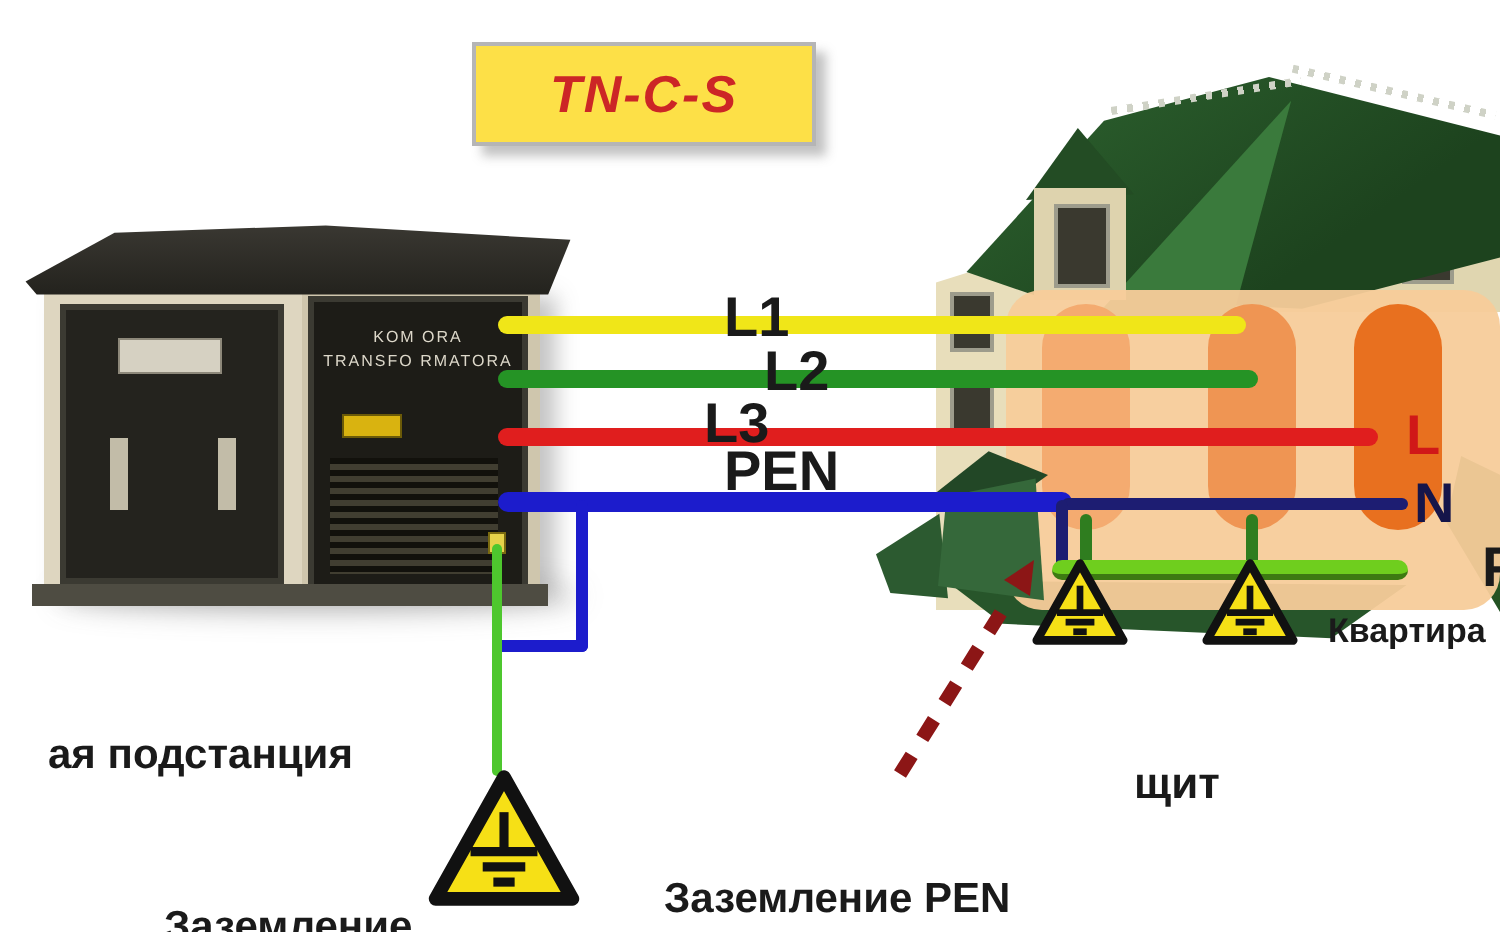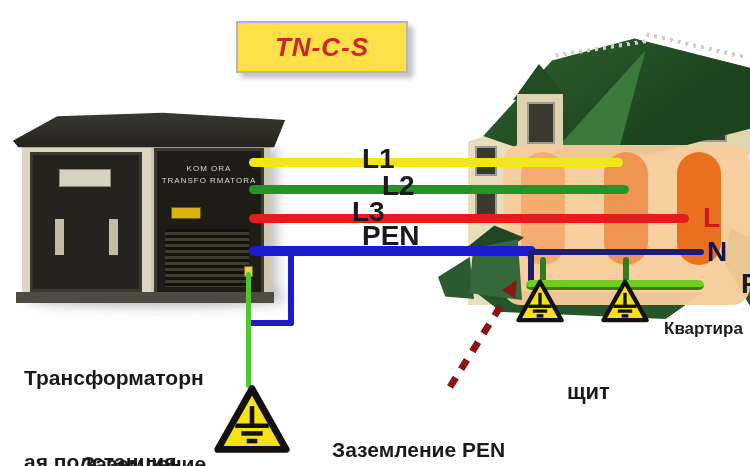--- a/index.html
+++ b/index.html
@@ -174,29 +174,28 @@
     <line x1="35" y1="68" x2="65" y2="68" stroke="#111" stroke-width="7"></line>
     <line x1="43" y1="78" x2="57" y2="78" stroke="#111" stroke-width="7"></line>
   </svg>
 
   <svg class="abs arrow-svg" style="left:425px;top:265px;" width="110" height="135" viewBox="0 0 110 135">
     <line x1="25" y1="122" x2="80" y2="34" stroke="var(--arrow_red)" stroke-width="7" stroke-dasharray="11 10"></line>
     <polygon points="92,15 90,33 77,25" fill="var(--arrow_red)"></polygon>
   </svg>
 
   <div class="abs lbl caption" style="left:24px;top:308px;">
-    <div>Трансформаторн</div>
     <div>ая подстанция</div>
   </div>
   <div class="abs lbl caption" style="left:82px;top:394px;">
     <div>Заземление</div>
     
   </div>
   <div class="abs lbl caption" style="left:332px;top:380px;">
     <div>Заземление PEN</div>
     
   </div>
   <div class="abs lbl caption" style="left:567px;top:318px;font-size:22px;">
     <div>щит</div>
   </div>
-  <div class="abs lbl" style="left:664px;top:320px;font-size:17px;">Квартира</div>
+  <div class="abs lbl" style="left:664px;top:307px;font-size:17px;">Квартира</div>
 
 </div>
 
 </body></html>

